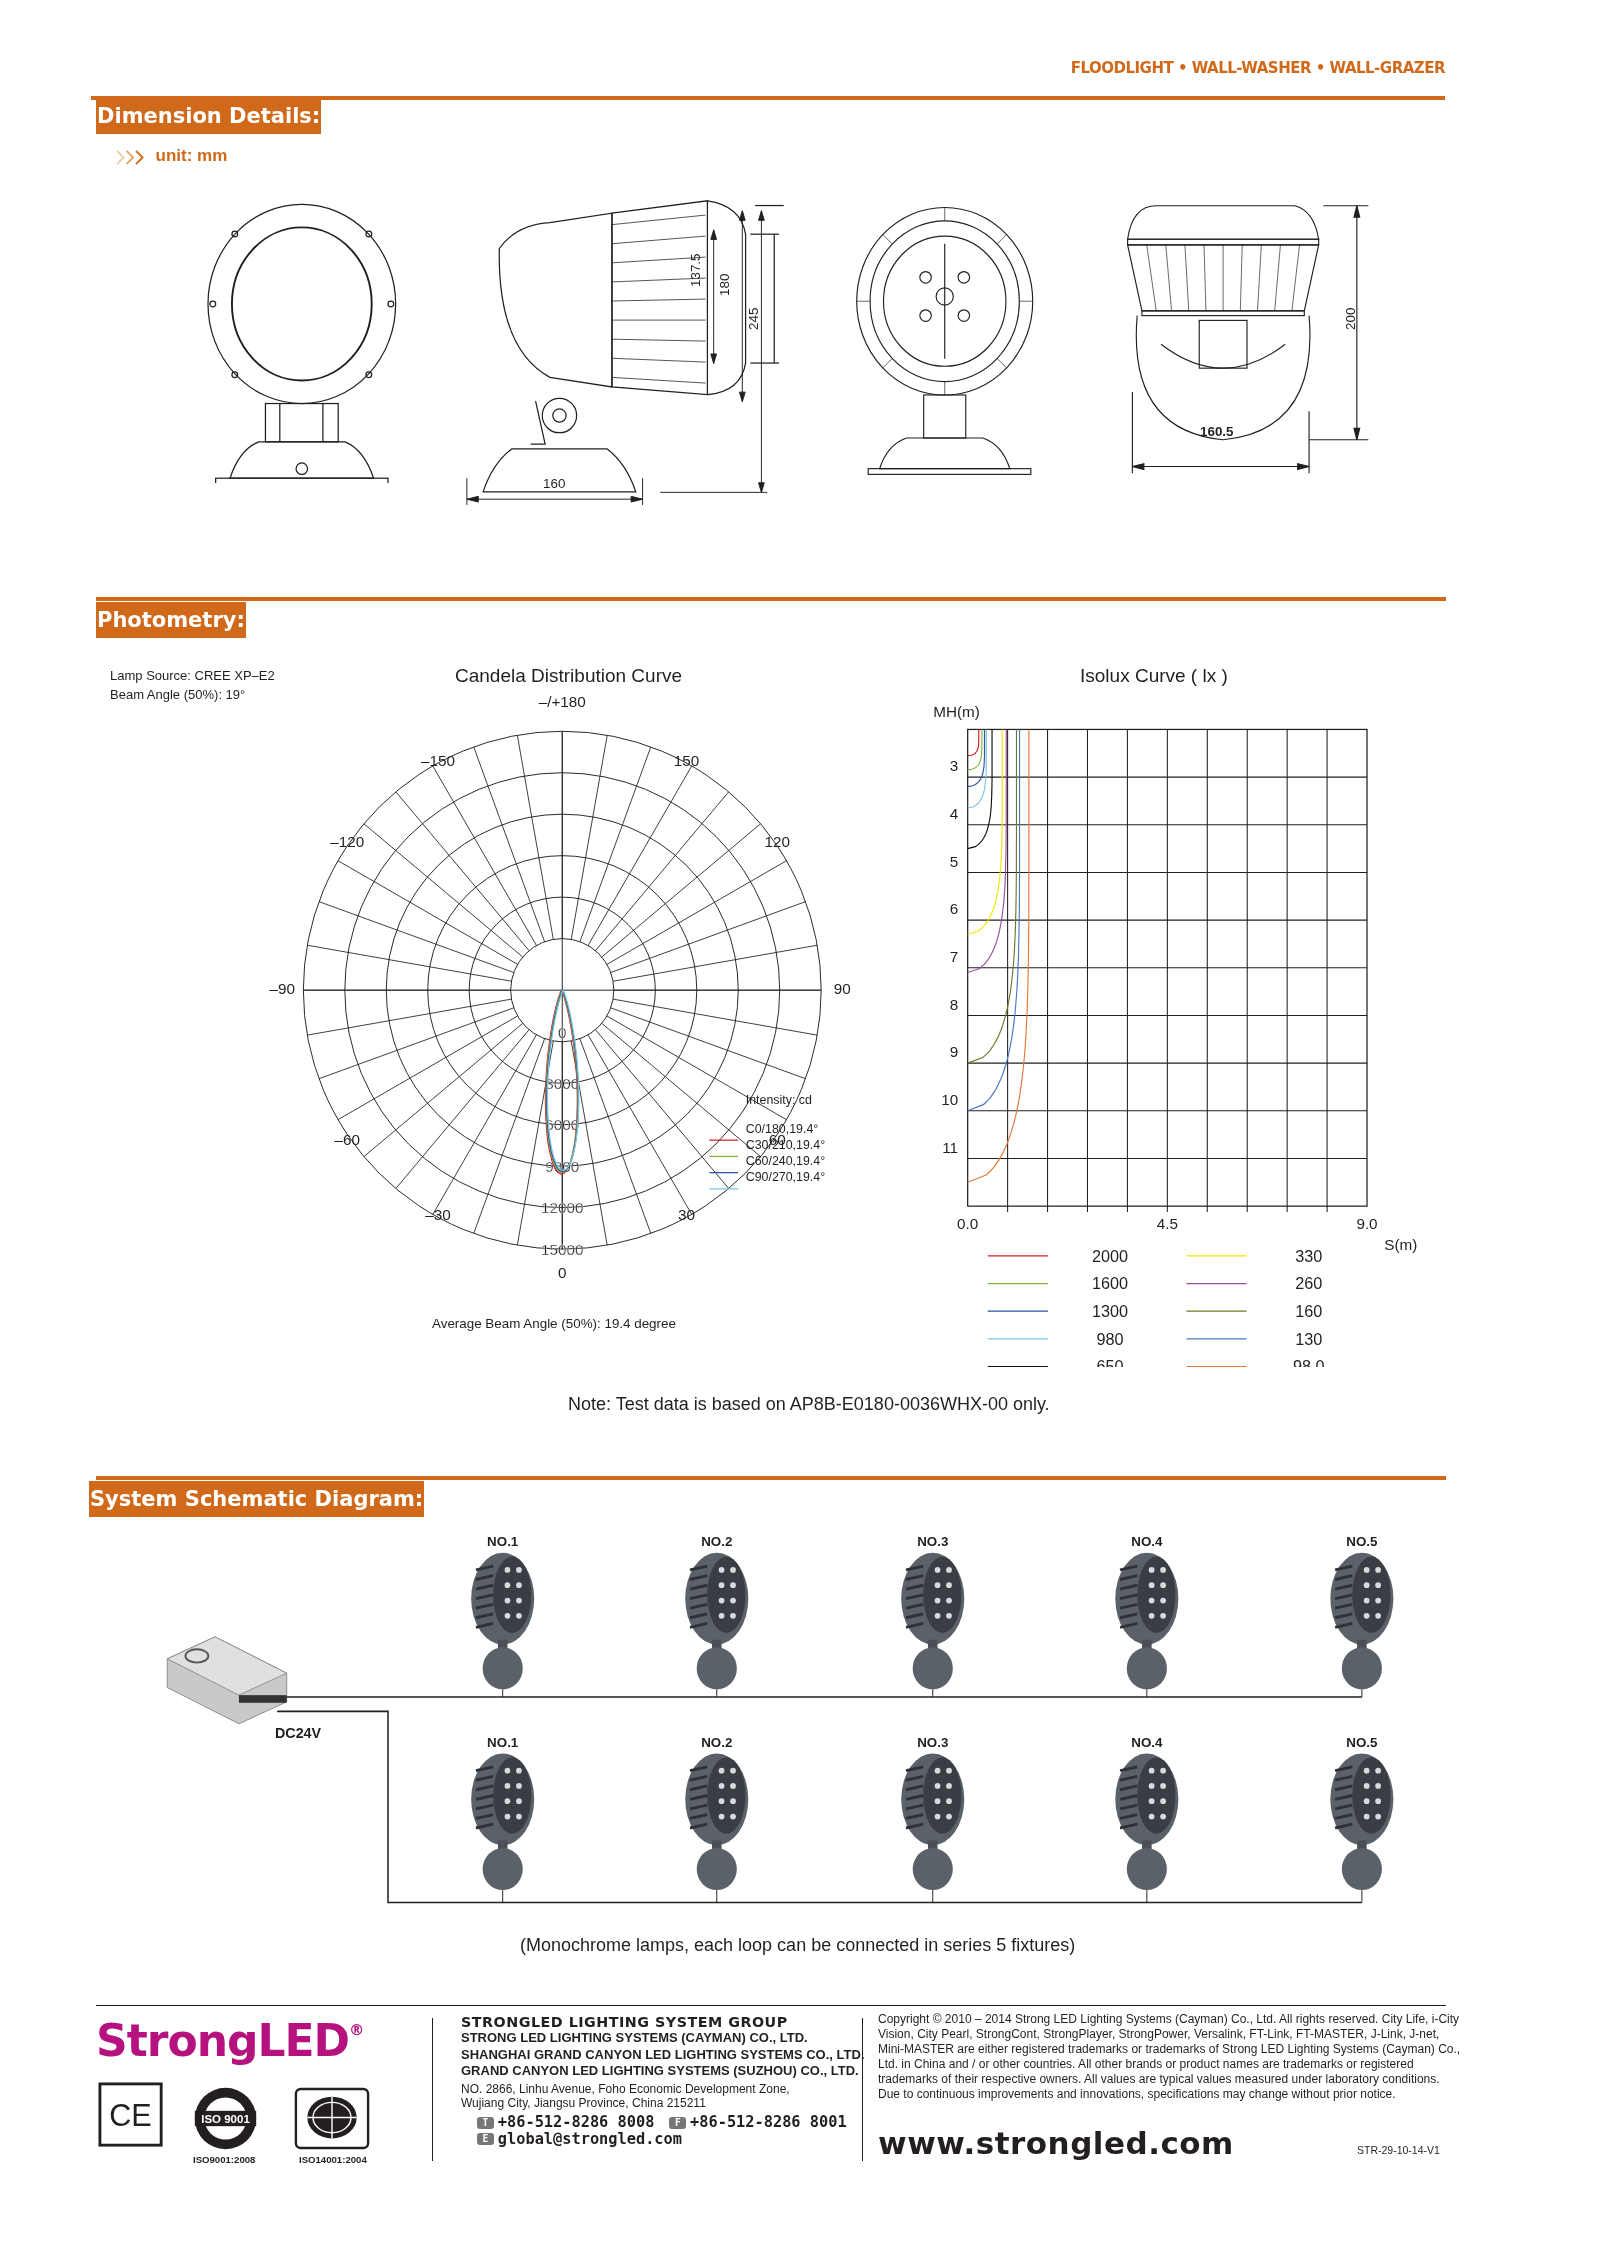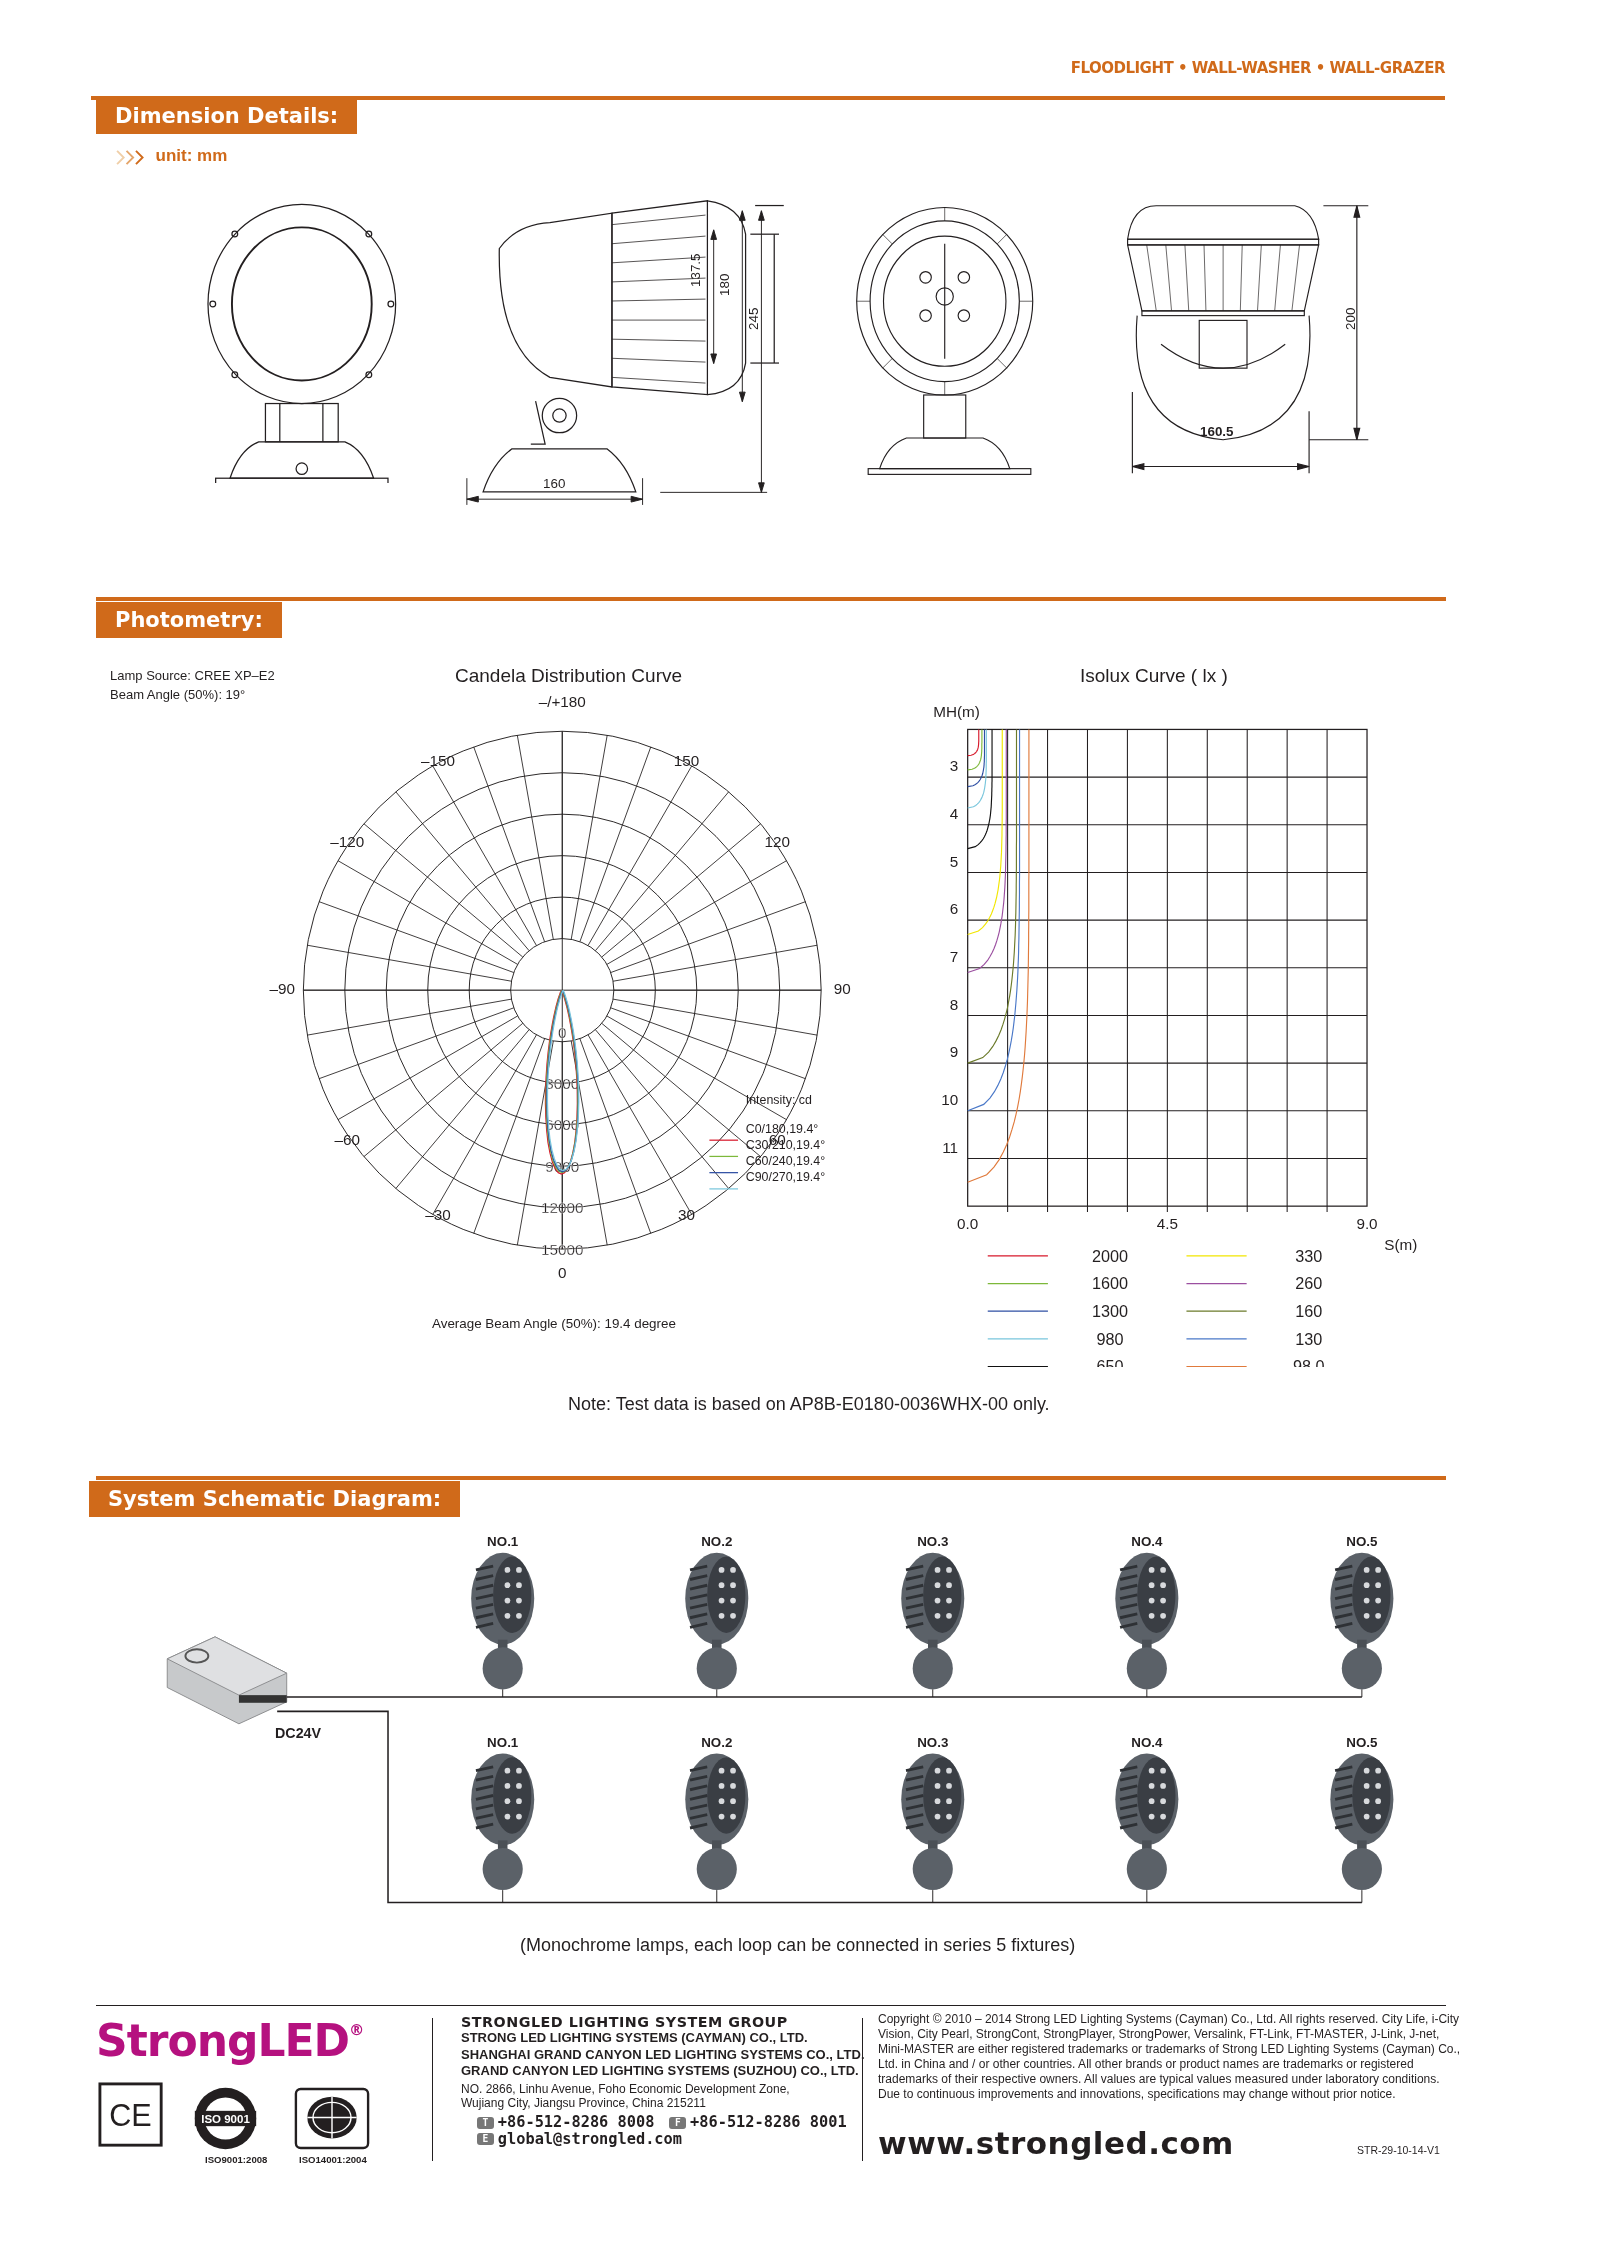--- a/index.html
+++ b/index.html
@@ -1,20 +1,20 @@
 <!DOCTYPE html>
 <html><head>
 <meta charset="utf-8">
 <style>
   html, body { margin:0; padding:0; background:#fff; }
   body { width:1618px; height:2258px; position:relative; overflow:hidden; font-family:"Liberation Sans", sans-serif; color:#231f20; }
   .abs { position:absolute; }
   .top-title { right:173px; top:59px; font-family:"DejaVu Sans", sans-serif; font-weight:bold; font-size:15px; color:#d06a1a; letter-spacing:-0.5px; white-space:nowrap; }
   .hline { position:absolute; height:3.8px; background:#d06a1a; }
-  .sec-head { position:absolute; background:#d06a1a; color:#fff; font-family:"DejaVu Sans", sans-serif; font-weight:bold; font-size:21px; padding:0 19px; height:36px; line-height:36px; white-space:nowrap; }
+  .sec-head { position:absolute; background:#d06a1a; color:#fff; font-family:"DejaVu Sans", sans-serif; font-weight:bold; font-size:21px; padding:0 1px; height:36px; line-height:36px; white-space:nowrap; }
   .unit { left:115px; top:146px; font-size:17px; color:#d06a1a; font-weight:bold; display:flex; align-items:flex-end; gap:8px; }
   .chev { display:inline-block; width:32.5px; height:17px; }
   .txt { position:absolute; white-space:nowrap; }
   .small { font-size:13.4px; }
   svg text { font-family:"Liberation Sans", sans-serif; }
   .footer-line { position:absolute; left:96px; top:2005px; width:1350px; height:1px; background:#231f20; }
   .vsep { position:absolute; width:1px; background:#231f20; }
   .brand { left:96px; top:2015px; font-family:"DejaVu Sans", sans-serif; font-weight:bold; font-size:44px; color:#b5117f; letter-spacing:-1px; }
   .brand sup { font-size:15.3px; vertical-align:top; position:relative; top:5.7px; }
   .cert-label { font-size:9.6px; font-weight:bold; }
@@ -576,21 +576,21 @@
 <svg class="abs" style="left:98px; top:2082px;" width="67" height="67" viewBox="0 0 70 70">
   <rect x="2" y="2" width="64" height="64" fill="none" stroke="#231f20" stroke-width="3"></rect>
   <text x="34" y="46" text-anchor="middle" font-size="32" font-family="DejaVu Sans, sans-serif" fill="#231f20">CE</text>
 </svg>
 <svg class="abs" style="left:191px; top:2084px;" width="69" height="69" viewBox="0 0 72 72">
   <circle cx="36" cy="36" r="32" fill="#231f20"></circle>
   <circle cx="36" cy="36" r="22" fill="#fff"></circle>
   <rect x="4" y="28" width="64" height="16" fill="#231f20"></rect>
   <text x="36" y="41" text-anchor="middle" font-size="12" font-weight="bold" font-family="DejaVu Serif, serif" fill="#fff">ISO 9001</text>
 </svg>
-<div class="txt cert-label" style="left:205px; top:2154px;">ISO9001:2008</div>
+<div class="txt cert-label" style="left:193px; top:2154px;">ISO9001:2008</div>
 <svg class="abs" style="left:294px; top:2087px;" width="76" height="63" viewBox="0 0 80 66">
   <rect x="2" y="2" width="76" height="62" rx="5" fill="none" stroke="#231f20" stroke-width="2.5"></rect>
   <ellipse cx="40" cy="32" rx="26" ry="22" fill="#231f20"></ellipse>
   <ellipse cx="40" cy="32" rx="20" ry="16" fill="none" stroke="#fff" stroke-width="1.5"></ellipse>
   <line x1="14" y1="32" x2="66" y2="32" stroke="#fff" stroke-width="1.5"></line>
   <line x1="40" y1="10" x2="40" y2="54" stroke="#fff" stroke-width="1.5"></line>
 </svg>
 <div class="txt cert-label" style="left:299px; top:2154px;">ISO14001:2004</div>
 
 <div class="vsep" style="left:432px; top:2018px; height:143px;"></div>

